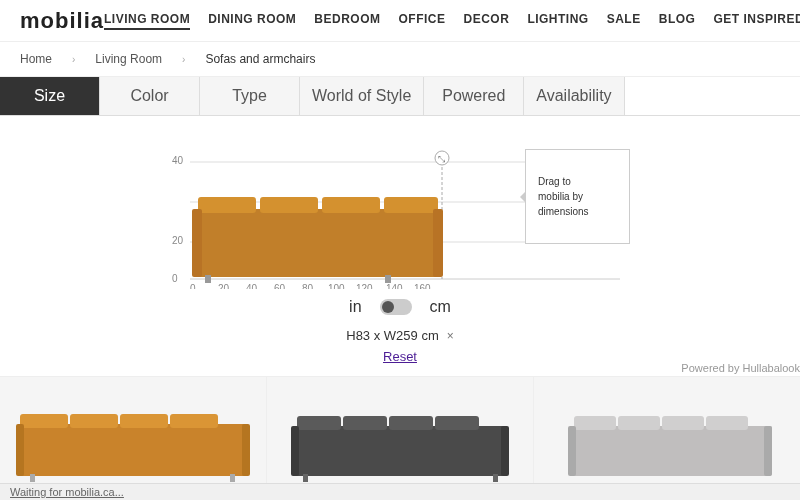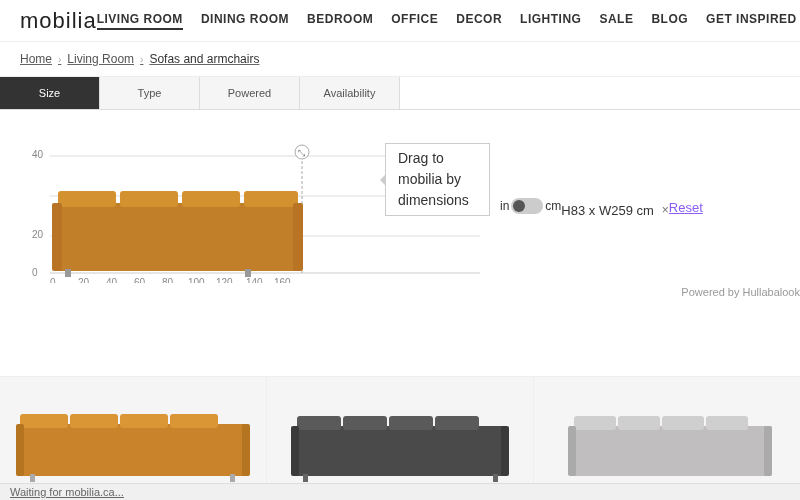--- a/index.html
+++ b/index.html
@@ -1,51 +1,51 @@
 <!DOCTYPE html>
 <html><head>
   <meta charset="utf-8">
   <style>
     * { box-sizing: border-box; margin: 0; padding: 0; }
     body { font-family: Arial, sans-serif; background: #fff; width: 800px; height: 500px; overflow: hidden; font-size: 13px; color: #333; }
 
     
     .nav { display: flex; align-items: center; justify-content: space-between; padding: 0 20px; height: 42px; border-bottom: 1px solid #eee; }
-    .nav-logo { font-size: 22px; font-weight: normal; letter-spacing: 1px; color: #222; }
+    .nav-logo { font-size: 22px; font-weight: bold; letter-spacing: 1px; color: #222; }
     .nav-links { display: flex; gap: 18px; font-size: 12px; font-weight: 600; letter-spacing: 0.5px; color: #333; }
     .nav-link { cursor: pointer; text-decoration: none; color: #333; white-space: nowrap; }
     .nav-link.active { border-bottom: 2px solid #333; padding-bottom: 2px; }
 
     
-    .breadcrumb { display: flex; align-items: center; gap: 6px; padding: 10px 20px; font-size: 12px; color: #666; border-bottom: 1px solid #eee; text-decoration: underline; }
+    .breadcrumb { display: flex; align-items: center; gap: 20px; padding: 10px 20px; font-size: 12px; color: #666; border-bottom: 1px solid #eee; }
     .breadcrumb-sep { color: #aaa; font-size: 10px; }
     .breadcrumb-link { cursor: pointer; color: #555; }
     .breadcrumb-current { color: #333; }
 
     
     .filter-tabs { display: flex; border-bottom: 1px solid #ddd; }
-    .filter-tab { padding: 10px 12px; font-size: 11px; cursor: pointer; color: #555; background: #f5f5f5; border-right: 1px solid #ddd; min-width: 100px; text-align: center; }
+    .filter-tab { padding: 10px 12px; font-size: 16px; cursor: pointer; color: #555; background: #f5f5f5; border-right: 1px solid #ddd; min-width: 100px; text-align: center; }
     .filter-tab.active { background: #333; color: #fff; }
 
     
-    .main { display: flex; align-items: center; padding: 10px 20px; position: relative; }
-
-    
-    .tooltip-box { position: absolute; right: 60px; top: 15px; background: #fff; border: 1px solid #ccc; padding: 4px 12px; font-size: 14px; color: #333; line-height: 1.5; z-index: 10; margin-left: 28px; }
+    .main { display: flex; flex-direction: column; align-items: center; padding: 10px 20px; position: relative; }
+
+    
+    .tooltip-box { position: absolute; right: 60px; top: 15px; background: #fff; border: 1px solid #ccc; padding: 24px 12px; font-size: 10px; color: #333; line-height: 1.5; z-index: 10; margin-left: 28px; }
     .tooltip-arrow { position: absolute; left: -6px; top: 50%; transform: translateY(-50%); width: 0; height: 0; border-top: 6px solid transparent; border-bottom: 6px solid transparent; border-right: 6px solid #ccc; }
 
     
-    .unit-toggle { display: flex; align-items: center; gap: 2px; font-size: 12px; margin-top: 4px; }
+    .unit-toggle { display: flex; align-items: center; gap: 18px; font-size: 16px; margin-top: 4px; }
     .toggle-switch { width: 32px; height: 16px; background: #ccc; border-radius: 8px; position: relative; cursor: pointer; }
     .toggle-knob { position: absolute; width: 12px; height: 12px; background: #555; border-radius: 50%; top: 2px; left: 2px; }
 
     
     .size-label { margin-top: 12px; font-size: 13px; color: #333; display: flex; align-items: center; gap: 8px; }
     .size-close { cursor: pointer; font-size: 12px; color: #777; }
-    .reset-link { font-size: 13px; color: #8b5cf6; text-decoration: underline; cursor: pointer; margin-top: 6px; }
+    .reset-link { font-size: 13px; color: #4c1d95; text-decoration: underline; cursor: pointer; margin-top: 6px; }
 
     
     .powered-by { position: absolute; right: 20px; bottom: 120px; font-size: 11px; color: #999; }
 
     
     .products-row { display: flex; gap: 0; width: 800px; height: 110px; position: absolute; bottom: 0; left: 0; border-top: 1px solid #eee; }
     .product-card { flex: 1; background: #f7f7f7; display: flex; align-items: flex-end; justify-content: center; overflow: hidden; border-right: 1px solid #eee; position: relative; }
     .product-card:last-child { border-right: none; }
 
     
@@ -75,21 +75,23 @@
 <div class="breadcrumb">
   <a class="breadcrumb-link">Home</a>
   <span class="breadcrumb-sep">›</span>
   <a class="breadcrumb-link">Living Room</a>
   <span class="breadcrumb-sep">›</span>
   <span class="breadcrumb-current">Sofas and armchairs</span>
 </div>
 
 <div class="filter-tabs">
   <div class="filter-tab active">Size</div>
+  <div class="filter-tab">Color</div>
   <div class="filter-tab">Type</div>
+  <div class="filter-tab">World of Style</div>
   <div class="filter-tab">Powered</div>
   <div class="filter-tab">Availability</div>
 </div>
 
 <div class="main">
   <div style="position:relative; width:480px; height:160px; margin-top:8px;">
     
     <svg width="480" height="155">
 
       <text x="12" y="30" class="axis-label">40</text>

